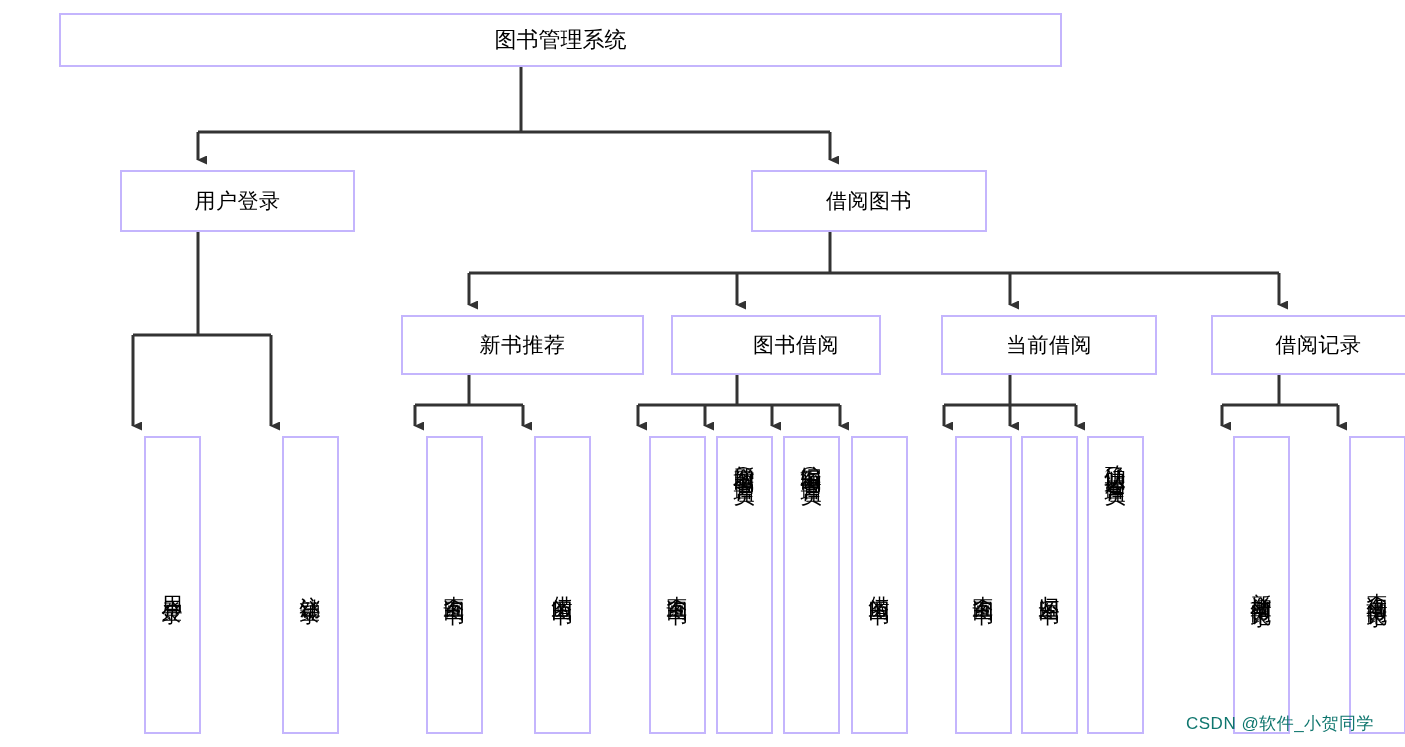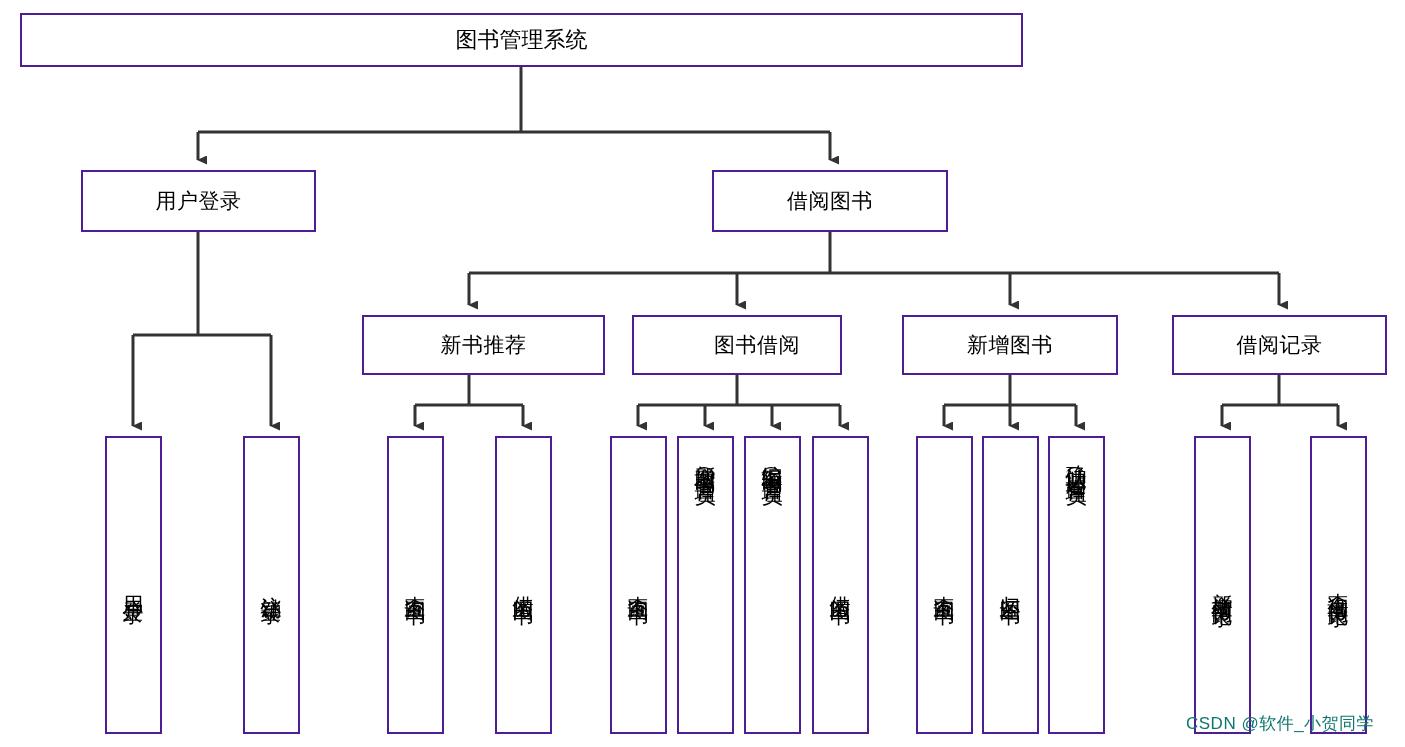--- a/index.html
+++ b/index.html
@@ -22,26 +22,27 @@
     left: 0;
     top: 0;
     width: 1405px;
     height: 747px;
     pointer-events: none;
   }
   .node {
     position: absolute;
     box-sizing: border-box;
     background: #ffffff;
-    border: 2px solid #4c1d95;
+    border: 2px solid #c4b5fd;
     display: flex;
     align-items: center;
     justify-content: center;
     color: #000000;
     text-align: center;
+    margin-left: 39px;
   }
   .node.h {
     font-size: 21px;
     line-height: 1.2;
     letter-spacing: 0.5px;
   }
   .node.root {
     font-size: 22px;
   }
   .node.leaf {
@@ -148,21 +149,21 @@
     <span>借阅图书</span>
   </div>
 
   <div class="node h" style="left:362px; top:315px; width:243px; height:60px;">
     <span>新书推荐</span>
   </div>
   <div class="node h" style="left:632px; top:315px; width:210px; height:60px;padding-left:40px;">
     <span>图书借阅</span>
   </div>
   <div class="node h" style="left:902px; top:315px; width:216px; height:60px;">
-    <span>新增图书</span>
+    <span>当前借阅</span>
   </div>
   <div class="node h" style="left:1172px; top:315px; width:215px; height:60px;">
     <span>借阅记录</span>
   </div>
 
   <div class="node leaf" style="left:105px; top:436px; width:57px; height:298px;">
     <span class="leafwrap">
       <span class="vtext">用户登录</span>
     </span>
   </div>

